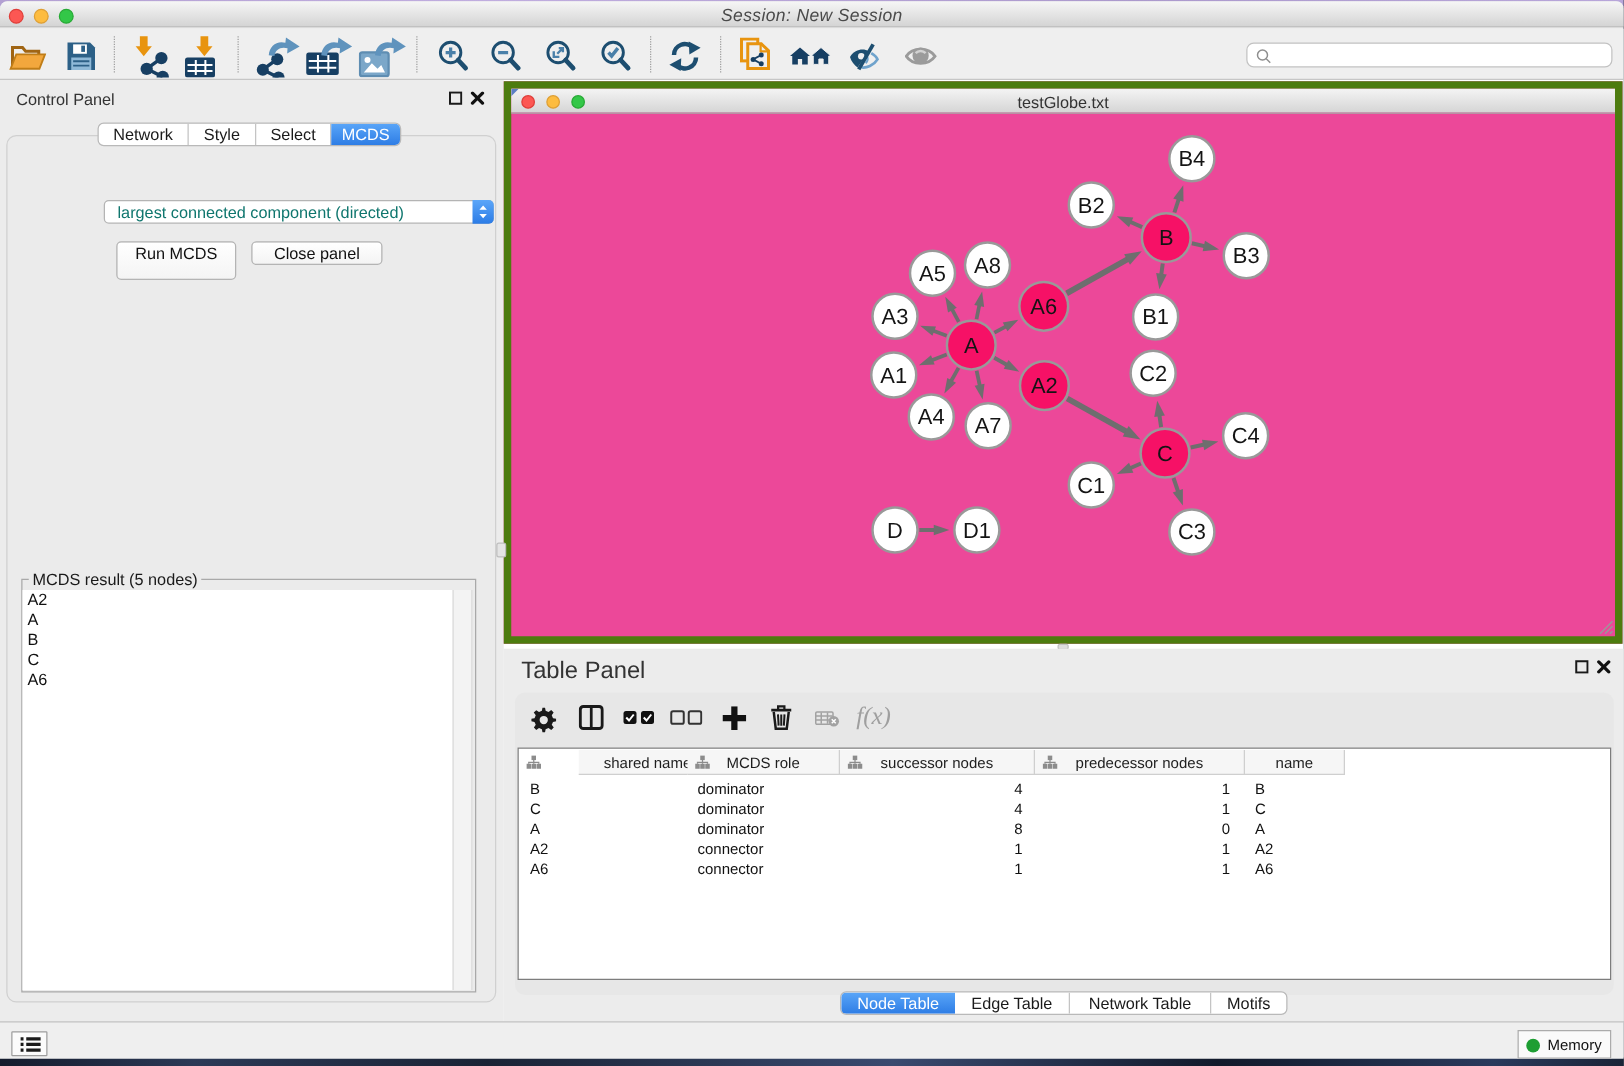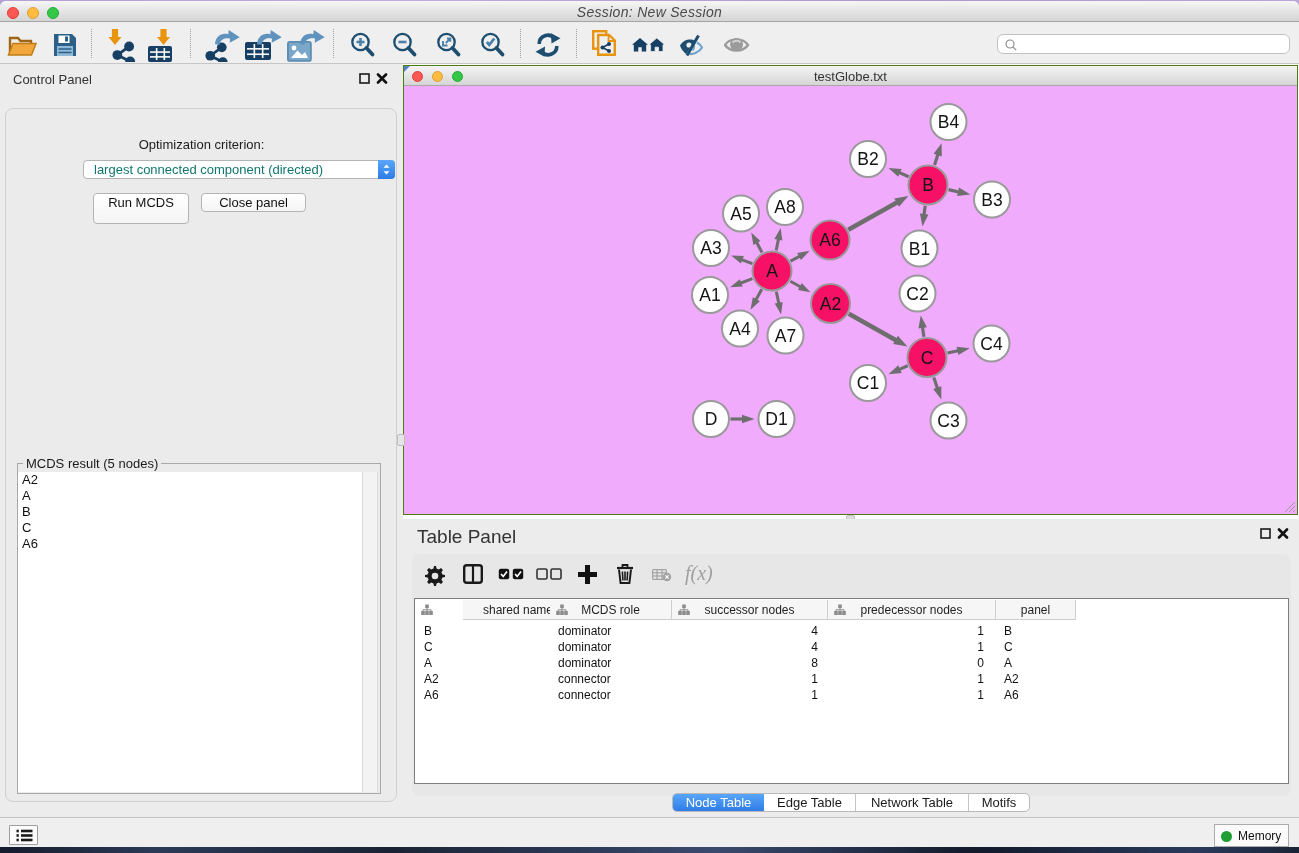--- a/index.html
+++ b/index.html
@@ -44,21 +44,21 @@
 #closepanel { left:201px; top:129px; width:105px; height:19px; padding-top:1px; }
 
 #fs { left:17px; top:399px; width:364px; height:331px; border:1px solid #a9a9a9; }
 #fs-legend { left:23px; top:392px; background:#ebebeb; padding:0 3px; font-size:13px; color:#1a1a1a; }
 #fs-list { left:18px; top:408px; width:345px; height:320px; background:#fff; font-size:13px; color:#111; }
 #fs-list div { padding-left:4px; height:16px; line-height:16px; }
 #fs-sb { left:362px; top:408px; width:16px; height:320px; background:#f3f3f3; border-left:1px solid #dadada; border-right:1px solid #dadada;}
 
 #rightbg { left:403px; top:63px; width:896px; height:753px; background:#fff; }
 
-#netwin { left:403px; top:64px; width:895px; height:450px; border:1px solid #4d7c0f; background:#f0abfc; }
+#netwin { left:403px; top:64px; width:895px; height:450px; border:6px solid #4d7c0f; background:#ec4899; }
 #nettitle { left:0; top:0; width:100%; height:20px; background:linear-gradient(#f4f4f4,#d5d5d5); border-bottom:1px solid #a8a8a8; }
 #nettitle .t { width:100%; text-align:center; top:3px; font-size:13px; color:#333; }
 
 #tpanel { left:403px; top:518px; width:896px; height:298px; background:#ececec; }
 #tpanel .title { left:14px; top:7px; font-size:19px; color:#333; }
 #tp-body { left:9px; top:35px; width:879px; height:242px; background:#e7e7e7; border-radius:8px; }
 #tbl { left:2px; top:44px; width:875px; height:186px; background:#fff; border:1px solid #7d7d7d; }
 .th { top:1px; height:20px; background:#f6f6f6; border-right:1px solid #cfcfcf; border-bottom:1px solid #cfcfcf;
   font-size:12px; color:#1e1e1e; text-align:center; line-height:20px; }
 .td { font-size:12px; color:#111; height:16px; line-height:16px; }
@@ -231,21 +231,26 @@
 
   <div class="abs" id="cpanel">
     <div class="abs title">Control Panel</div>
     <svg class="abs" style="left:359px;top:9px" width="11" height="11" viewBox="0 0 11 11">
         <rect x="1" y="1" width="9" height="9" fill="none" stroke="#1a1a1a" stroke-width="1.6"></rect>
       </svg>
     <svg class="abs" style="left:376px;top:9px" width="12" height="11" viewBox="0 0 12 11">
         <path d="M2 1.5 L10 9.5 M10 1.5 L2 9.5" stroke="#111" stroke-width="2.6" stroke-linecap="round"></path>
       </svg>
     <div class="abs" id="cp-body"></div>
-    <div class="abs" id="optlabel">Optimization criterion:</div>
+    <div class="abs seg" id="cp-tabs">
+        <div>Network</div>
+        <div>Style</div>
+        <div>Select</div>
+        <div class="sel">MCDS</div>
+      </div>
     <div class="abs" id="combo">
         <div class="abs cv">largest connected component (directed)</div>
         <div class="st">
       <svg width="17" height="19" viewBox="0 0 17 19">
             <path d="M5.5 7.8 L8.5 4.4 L11.5 7.8 Z M5.5 11.2 L8.5 14.6 L11.5 11.2 Z" fill="#fff"></path>
           </svg>
     </div>
       </div>
     <div class="abs btn" id="runmcds">Run MCDS</div>
     <div class="abs btn" id="closepanel">Close panel</div>
@@ -451,21 +456,21 @@
 <div class="abs th" style="left:413px;width:168px;">predecessor nodes</div>
 <svg class="abs" style="left:419px;top:5px" width="13" height="13" viewBox="0 0 13 13">
             <g fill="#8c8c8c">
               <rect x="4.2" y="0.5" width="3.6" height="3.6"></rect>
               <rect x="0.2" y="7" width="3.6" height="4"></rect>
               <rect x="4.2" y="7" width="3.6" height="4"></rect>
               <rect x="8.2" y="7" width="3.6" height="4"></rect>
               <path d="M6 4 L6 7 M2 7 L2 5.8 L10 5.8 L10 7" fill="none" stroke="#8c8c8c" stroke-width="1"></path>
             </g>
           </svg>
-<div class="abs th" style="left:581px;width:80px;">panel</div>
+<div class="abs th" style="left:581px;width:80px;">name</div>
 <div class="abs td" style="left:9px;top:24px;">B</div>
 <div class="abs td" style="left:143px;top:24px;">dominator</div>
 <div class="abs td" style="left:257px;width:146px;top:24px;text-align:right;">4</div>
 <div class="abs td" style="left:413px;width:156px;top:24px;text-align:right;">1</div>
 <div class="abs td" style="left:589px;top:24px;">B</div>
 <div class="abs td" style="left:9px;top:40px;">C</div>
 <div class="abs td" style="left:143px;top:40px;">dominator</div>
 <div class="abs td" style="left:257px;width:146px;top:40px;text-align:right;">4</div>
 <div class="abs td" style="left:413px;width:156px;top:40px;text-align:right;">1</div>
 <div class="abs td" style="left:589px;top:40px;">C</div>

